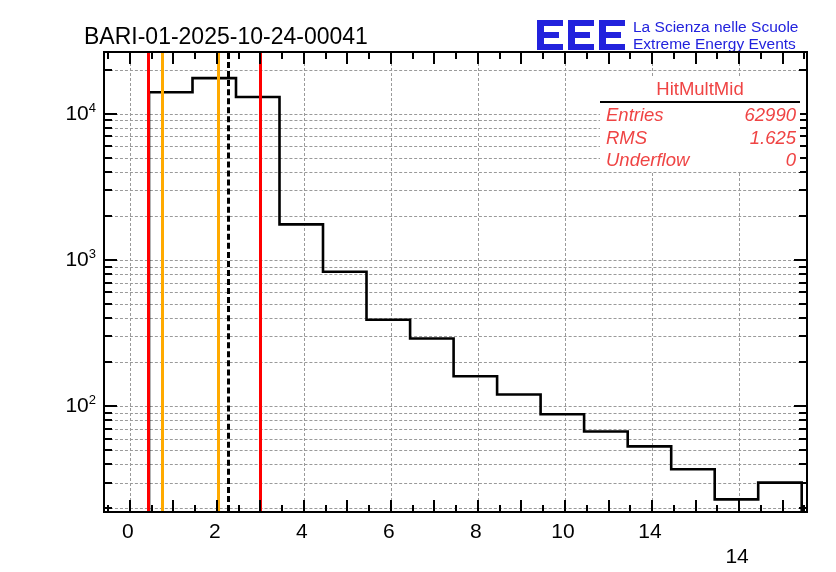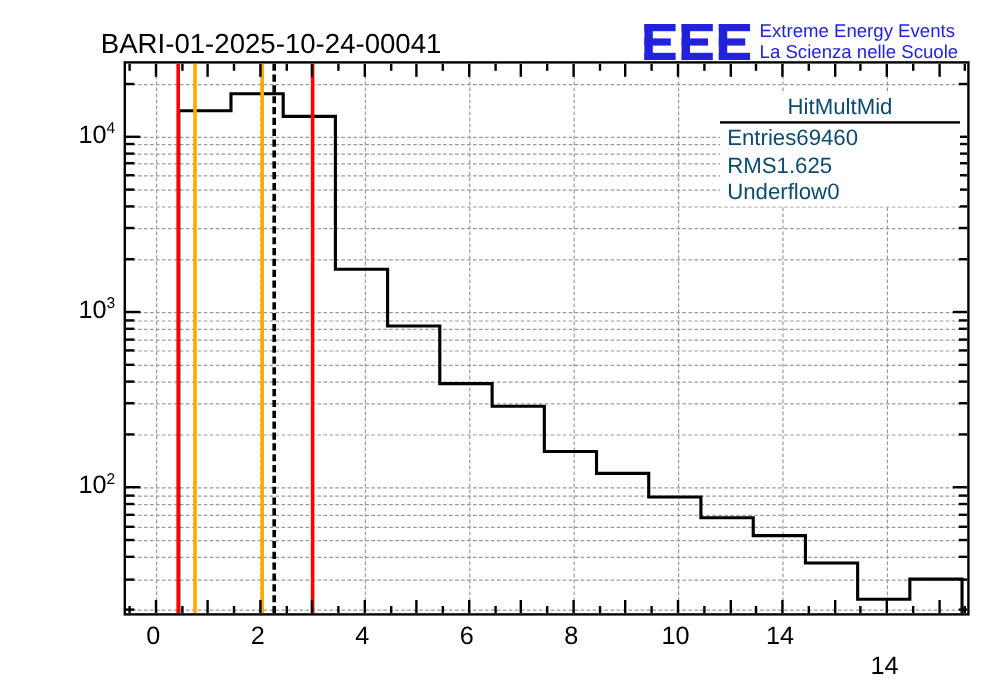--- a/index.html
+++ b/index.html
@@ -44,23 +44,23 @@
   .xlab{position:absolute;font-size:21px;color:#000;text-align:center;transform:translateX(-50%);}
   .ylab{position:absolute;font-size:21px;color:#000;text-align:right;transform:translateY(-50%);white-space:nowrap;}
   .ylab sup{font-size:13px;vertical-align:super;}
   #axtitle{position:absolute;right:22px;top:530px;font-size:25px;color:#000;white-space:nowrap;}
 
   
   .vline{position:absolute;top:0;bottom:0;width:3px;}
   .vline.dash{width:0;border-left:3px dashed #000;}
 
   
-  #stats{position:absolute;left:600px;top:62px;width:200px;color:#0c4a6e;font-size:18.5px;background:#fff;}
+  #stats{position:absolute;left:600px;top:62px;width:200px;color:#ef4444;font-size:18.5px;background:#fff;}
   #stats .hdr{text-align:center;border-bottom:2px solid #000;padding-bottom:1px;margin-bottom:1px;}
-  #stats .row{display:flex;line-height:22.5px;padding:0 4px 0 6px;}
+  #stats .row{display:flex;justify-content:space-between;line-height:22.5px;padding:0 4px 0 6px;font-style:italic;}
   svg{display:block;}
 </style>
 </head>
 <body>
 
 <div id="root">
 
   <div id="title">BARI-01-2025-10-24-00041</div>
 
   <div id="logo">
@@ -78,22 +78,22 @@
           <i class="h3"></i>
         </div>
       <div class="E" style="left:62px">
         <i class="v"></i>
           <i class="h1"></i>
           <i class="h2"></i>
           <i class="h3"></i>
         </div>
     </div>
     <div class="txt">
+      <div>La Scienza nelle Scuole</div>
       <div>Extreme Energy Events</div>
-      <div>La Scienza nelle Scuole</div>
     </div>
   </div>
 
   <div id="frame">
     <div id="plotclip">
         <div class="vgrid" style="left: 24.8056px;"></div>
         <div class="vgrid" style="left: 111.843px;"></div>
         <div class="vgrid" style="left: 198.88px;"></div>
         <div class="vgrid" style="left: 285.917px;"></div>
         <div class="vgrid" style="left: 372.954px;"></div>
@@ -259,21 +259,21 @@
         <div class="tick yt min" style="top: 15.6604px;"></div>
         <div class="tick yt right min" style="top: 15.6604px;"></div>
       </div>
   </div>
 
   <div id="stats">
     <div class="hdr">HitMultMid</div>
     <div id="stats-rows">
         <div class="row">
           <span>Entries</span>
-          <span>69460</span>
+          <span>62990</span>
         </div>
         <div class="row">
           <span>RMS</span>
           <span>1.625</span>
         </div>
         <div class="row">
           <span>Underflow</span>
           <span>0</span>
         </div>
       </div>

